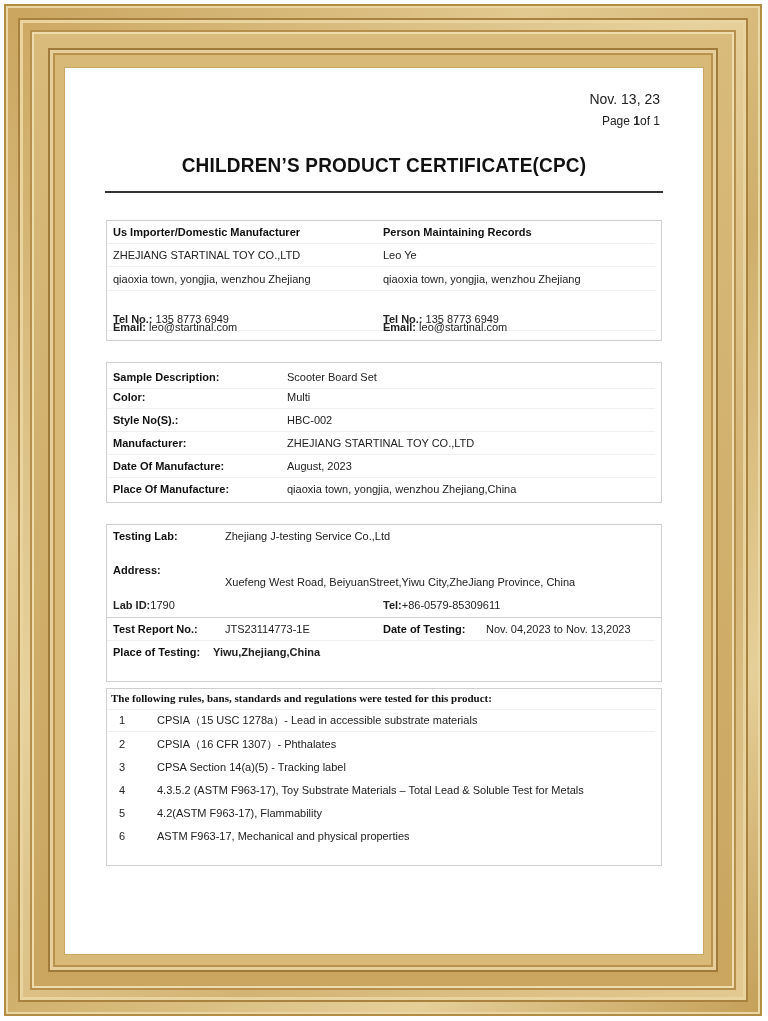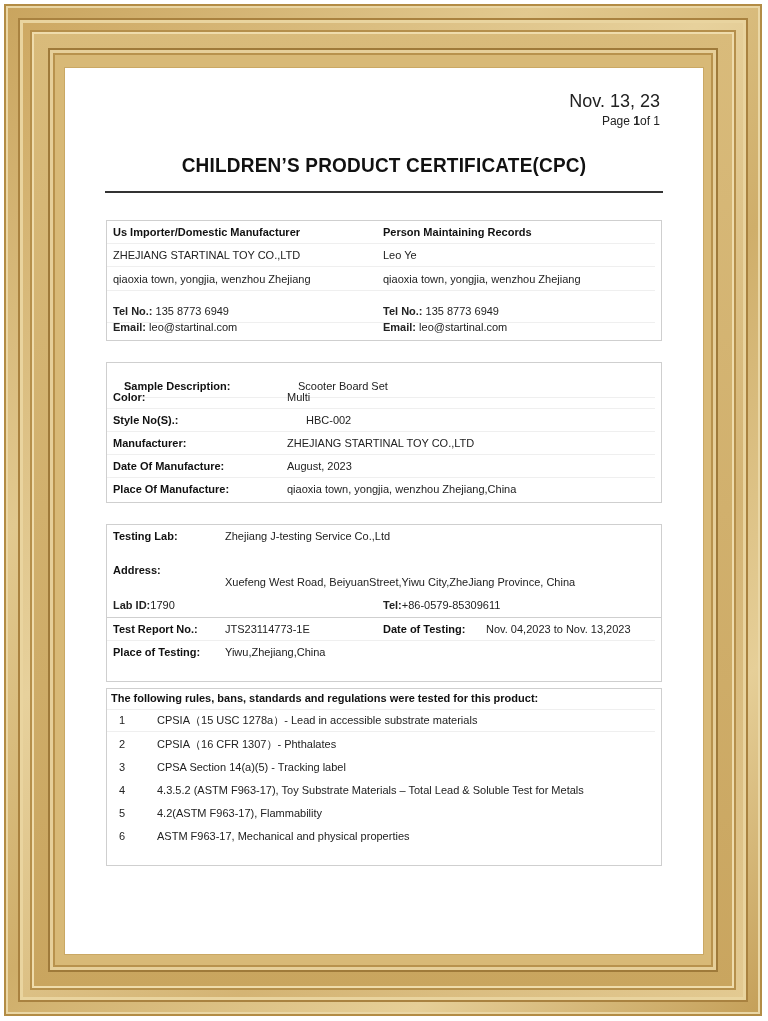--- a/index.html
+++ b/index.html
@@ -30,21 +30,21 @@
     position:absolute; left:44px; top:44px; right:44px; bottom:44px;
     box-shadow: inset 0 0 0 2px #9f7a3a, inset 0 0 0 5px #e6cf9a, inset 0 0 0 7px #b8924d;
     background:#d8b977;
   }
   .paper {
     position:absolute; left:64px; top:67px; width:640px; height:888px;
     background:#ffffff;
     box-shadow: inset 0 0 0 1px #caa864;
   }
 
-  .date { position:absolute; right:44px; top:24px; font-size:18px; color:#222; }
+  .date { position:absolute; right:44px; top:24px; font-size:14px; color:#222; }
   .pageno { position:absolute; right:44px; top:47px; font-size:12px; color:#222; }
   .pageno b { font-weight:bold; }
 
   .title {
     position:absolute; left:0; right:0; top:88px; text-align:center;
     font-size:19px; font-weight:bold; letter-spacing:0.2px; color:#111;
     transform:scaleY(1.05);
   }
   .title-rule {
     position:absolute; left:41px; width:558px; top:124px; height:2px; background:#333;
@@ -87,45 +87,45 @@
     <div class="row" style="top:23px;">
       <span class="cell" style="left:6px;">ZHEJIANG STARTINAL TOY CO.,LTD</span>
       <span class="cell" style="left:276px;">Leo Ye</span>
       <div class="sep"></div>
     </div>
     <div class="row" style="top:47px;">
       <span class="cell" style="left:6px;">qiaoxia town, yongjia, wenzhou Zhejiang</span>
       <span class="cell" style="left:276px;">qiaoxia town, yongjia, wenzhou Zhejiang</span>
       <div class="sep"></div>
     </div>
-    <div class="row" style="top:79px;text-align:right;">
+    <div class="row" style="top:87px;text-align:right;">
       <span class="cell" style="left:6px;"><b>Tel No.:</b><span> 135 8773 6949</span></span>
       <span class="cell" style="left:276px;"><b>Tel No.:</b><span> 135 8773 6949</span></span>
       <div class="sep"></div>
     </div>
     <div class="row" style="top:95px;">
       <span class="cell" style="left:6px;"><b>Email:</b><span> leo@startinal.com</span></span>
       <span class="cell" style="left:276px;"><b>Email:</b><span> leo@startinal.com</span></span>
     </div>
   </div>
 
   <div class="box" style="top:295px; height:141px;">
-    <div class="row" style="top:12px;margin-left:11px;">
+    <div class="row" style="top:3px;">
       <span class="cell lbl" style="left:6px;">Sample Description:</span>
       <span class="cell" style="left:180px;">Scooter Board Set</span>
       <div class="sep"></div>
     </div>
     <div class="row" style="top:23px;">
       <span class="cell lbl" style="left:6px;">Color:</span>
       <span class="cell" style="left:180px;">Multi</span>
       <div class="sep"></div>
     </div>
     <div class="row" style="top:46px;">
       <span class="cell lbl" style="left:6px;">Style No(S).:</span>
-      <span class="cell" style="left:180px;margin-left:19px;">HBC-002</span>
+      <span class="cell" style="left:180px;">HBC-002</span>
       <div class="sep"></div>
     </div>
     <div class="row" style="top:69px;">
       <span class="cell lbl" style="left:6px;">Manufacturer:</span>
       <span class="cell" style="left:180px;">ZHEJIANG STARTINAL TOY CO.,LTD</span>
       <div class="sep"></div>
     </div>
     <div class="row" style="top:92px;">
       <span class="cell lbl" style="left:6px;">Date Of Manufacture:</span>
       <span class="cell" style="left:180px;">August, 2023</span>
@@ -152,26 +152,26 @@
     </div>
     <div class="row" style="top:93px;">
       <span class="cell lbl" style="left:6px;">Test Report No.:</span>
       <span class="cell" style="left:118px;">JTS23114773-1E</span>
       <span class="cell lbl" style="left:276px;">Date of Testing:</span>
       <span class="cell" style="left:379px;">Nov. 04,2023 to Nov. 13,2023</span>
       <div class="sep"></div>
     </div>
     <div class="row" style="top:116px;">
       <span class="cell lbl" style="left:6px;">Place of Testing:</span>
-      <span class="cell" style="left:118px;">Yiwu,Zhejiang,China</span>
+      <span class="cell" style="left:106px;font-weight:bold;">Yiwu,Zhejiang,China</span>
     </div>
   </div>
 
   <div class="box" style="top:621px; height:178px;">
-    <div class="row" style="top:-2px;">
+    <div class="row" style="top:-2px;font-family:Liberation Serif, serif;">
       <span class="cell lbl" style="left:4px;">The following rules, bans, standards and regulations were tested for this product:</span>
       <div class="sep"></div>
     </div>
     <div class="row" style="top:20px;">
       <span class="cell list-num">1</span>
       <span class="cell list-text">CPSIA（15 USC 1278a）- Lead in accessible substrate materials</span>
       <div class="sep"></div>
     </div>
     <div class="row" style="top:44px;">
       <span class="cell list-num">2</span>

